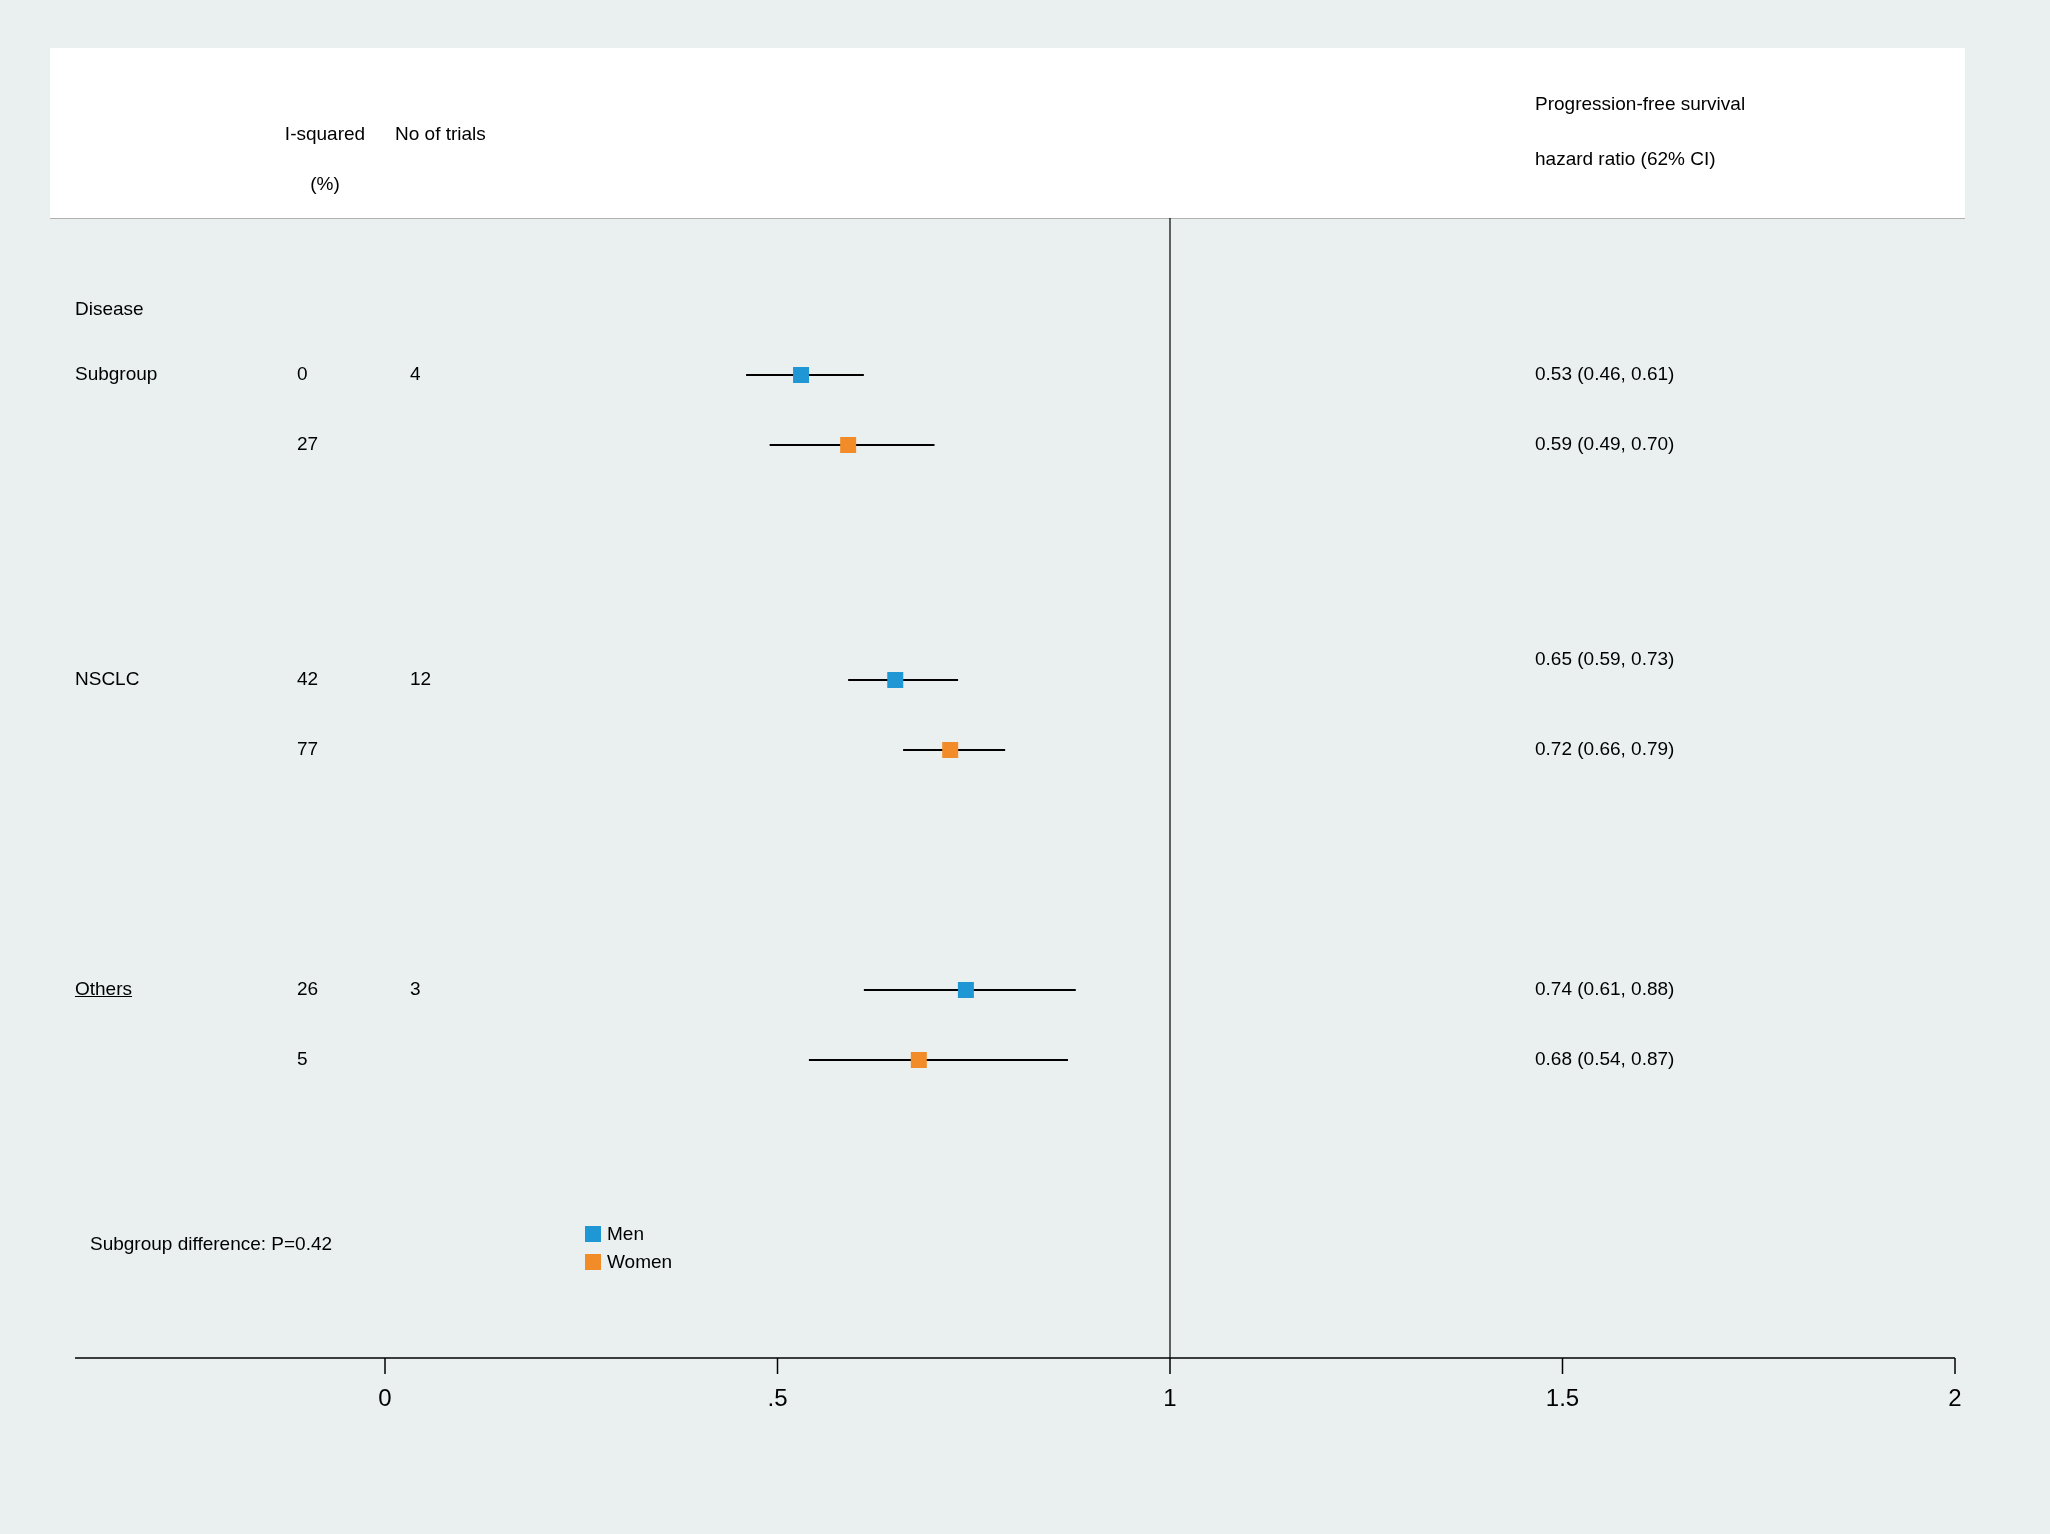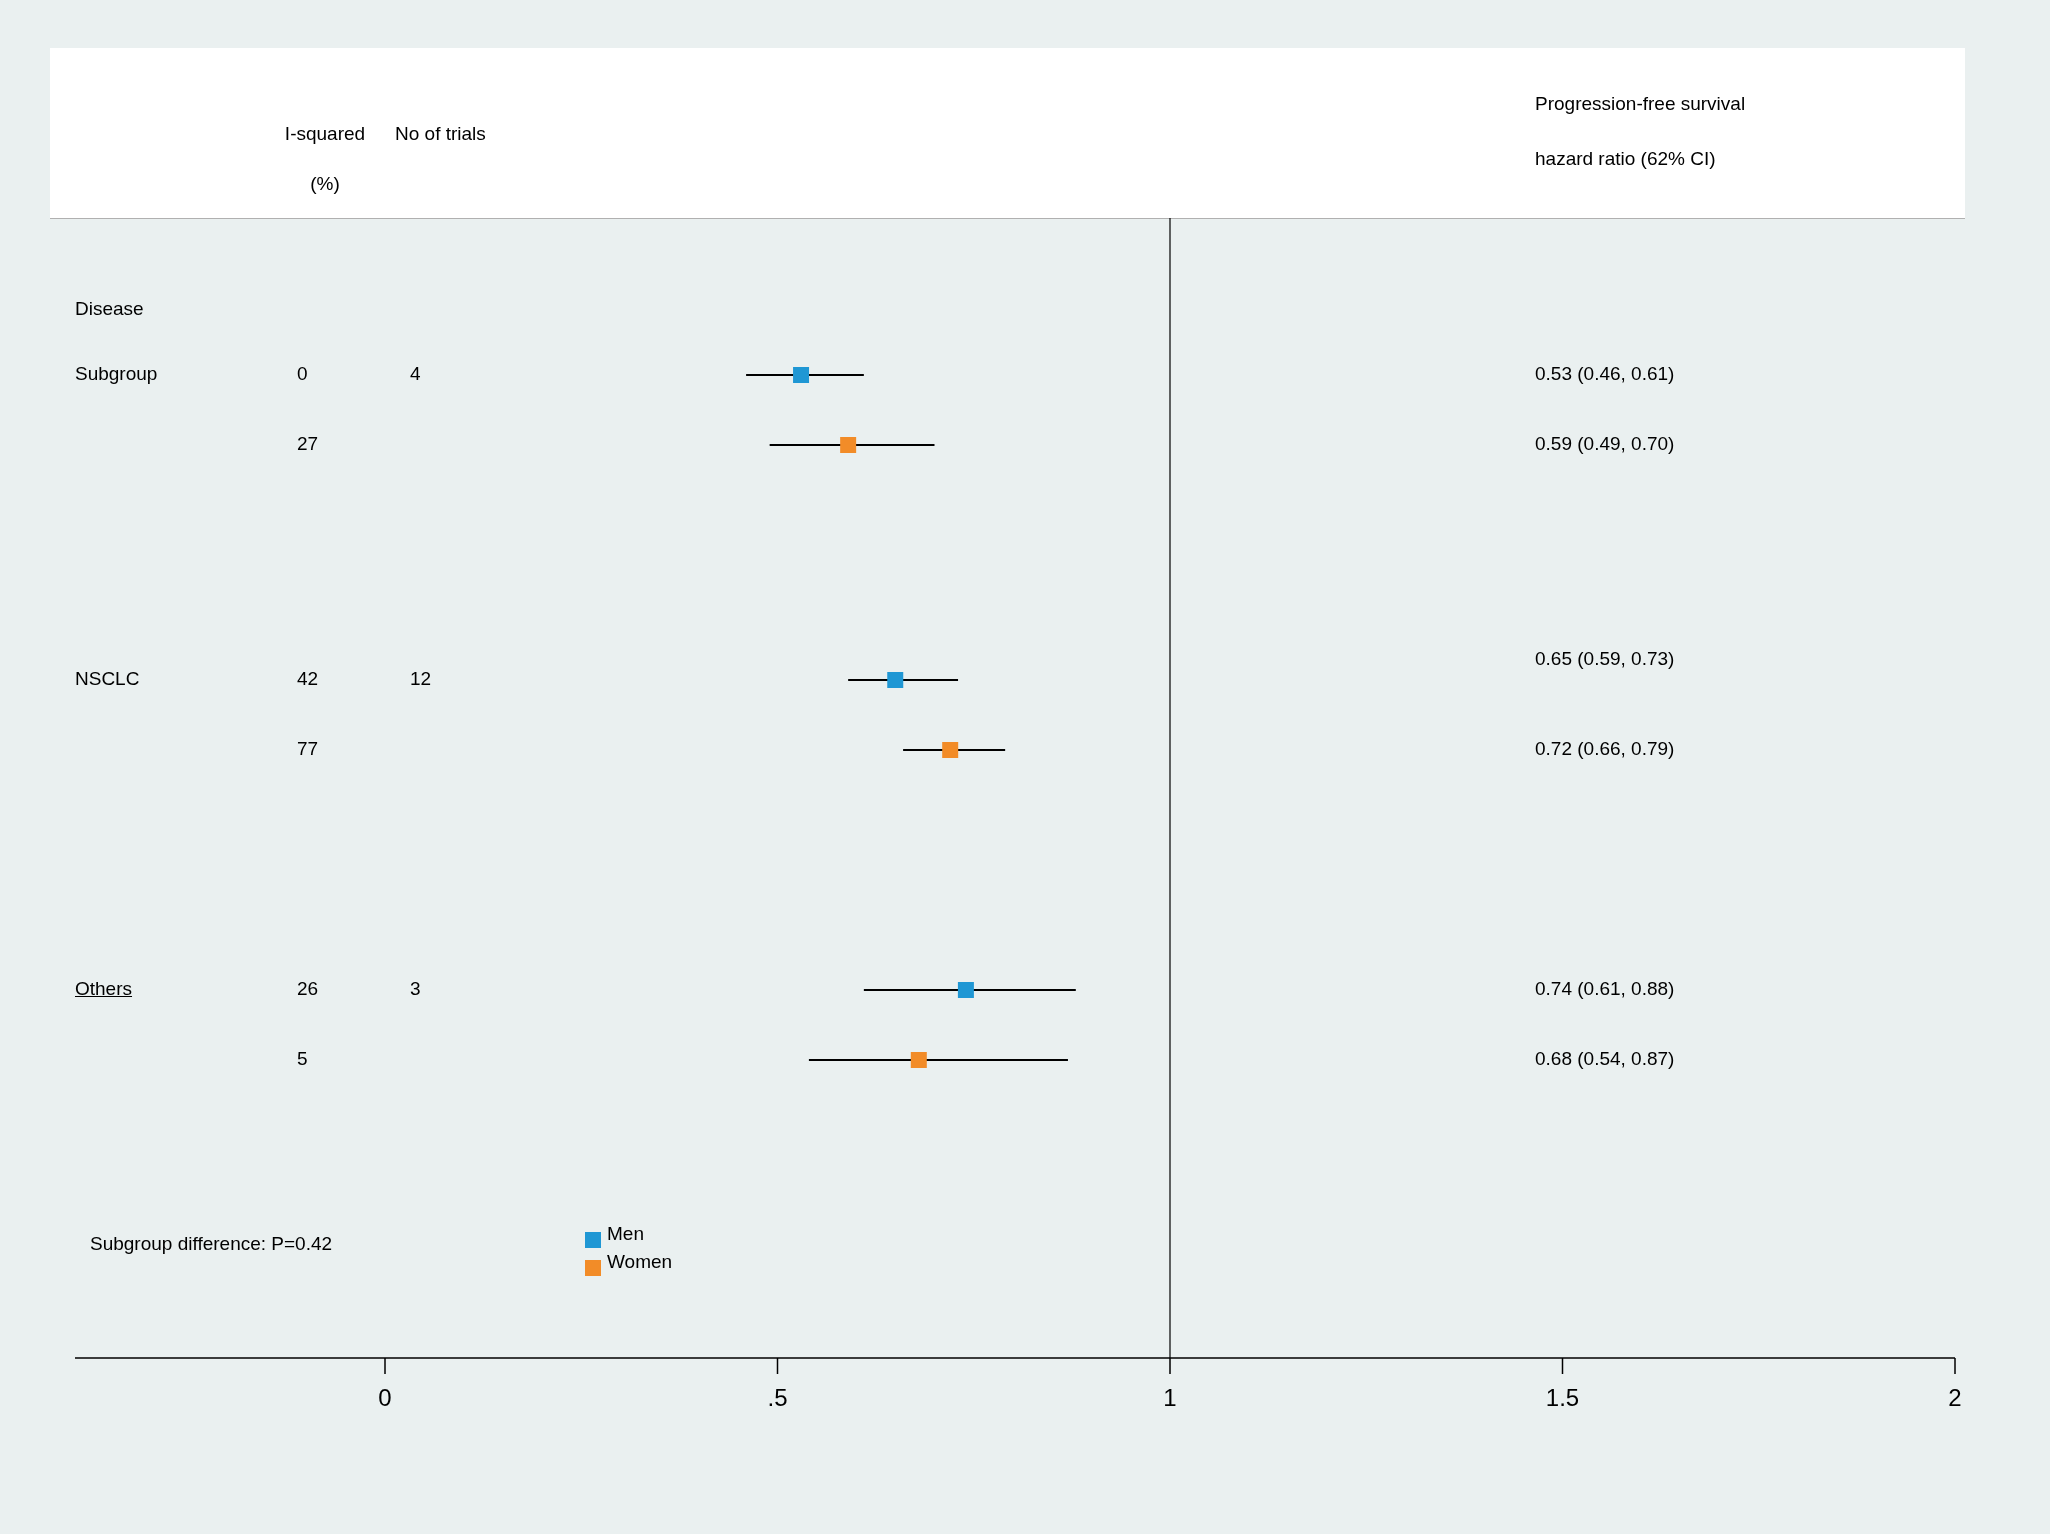--- a/index.html
+++ b/index.html
@@ -51,21 +51,21 @@
   .row-ntrials   { left: 355px; }
   .row-hr        { left: 1480px; }
 
   .legend-box {
     position: absolute;
     left: 530px;
     top: 1172px;
   }
   .legend-row {
     display: flex;
-    align-items: flex-end;
+    align-items: center;
     gap: 6px;
     line-height: 28px;
   }
   .legend-sq {
     width: 16px; height: 16px;
     display: inline-block;
   }
   .subgroup-diff {
     position: absolute;
     left: 35px;

